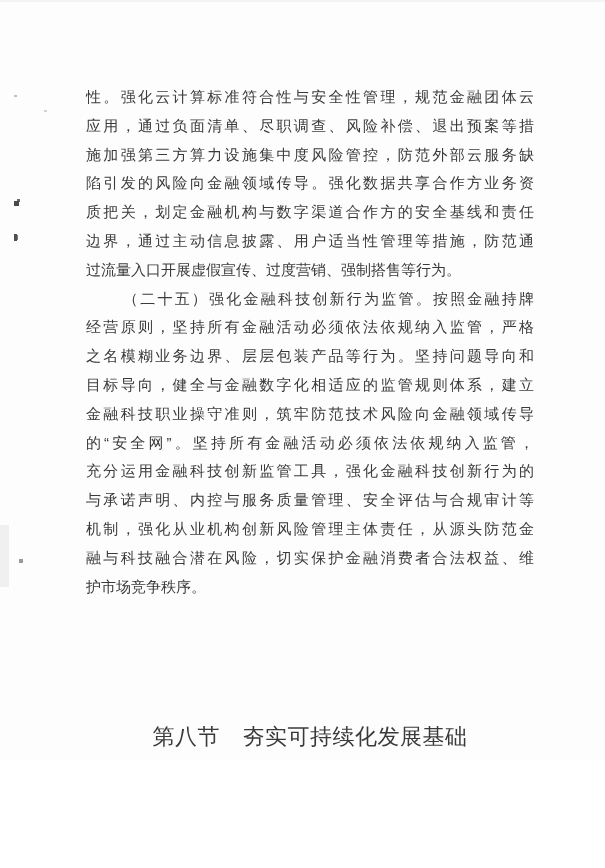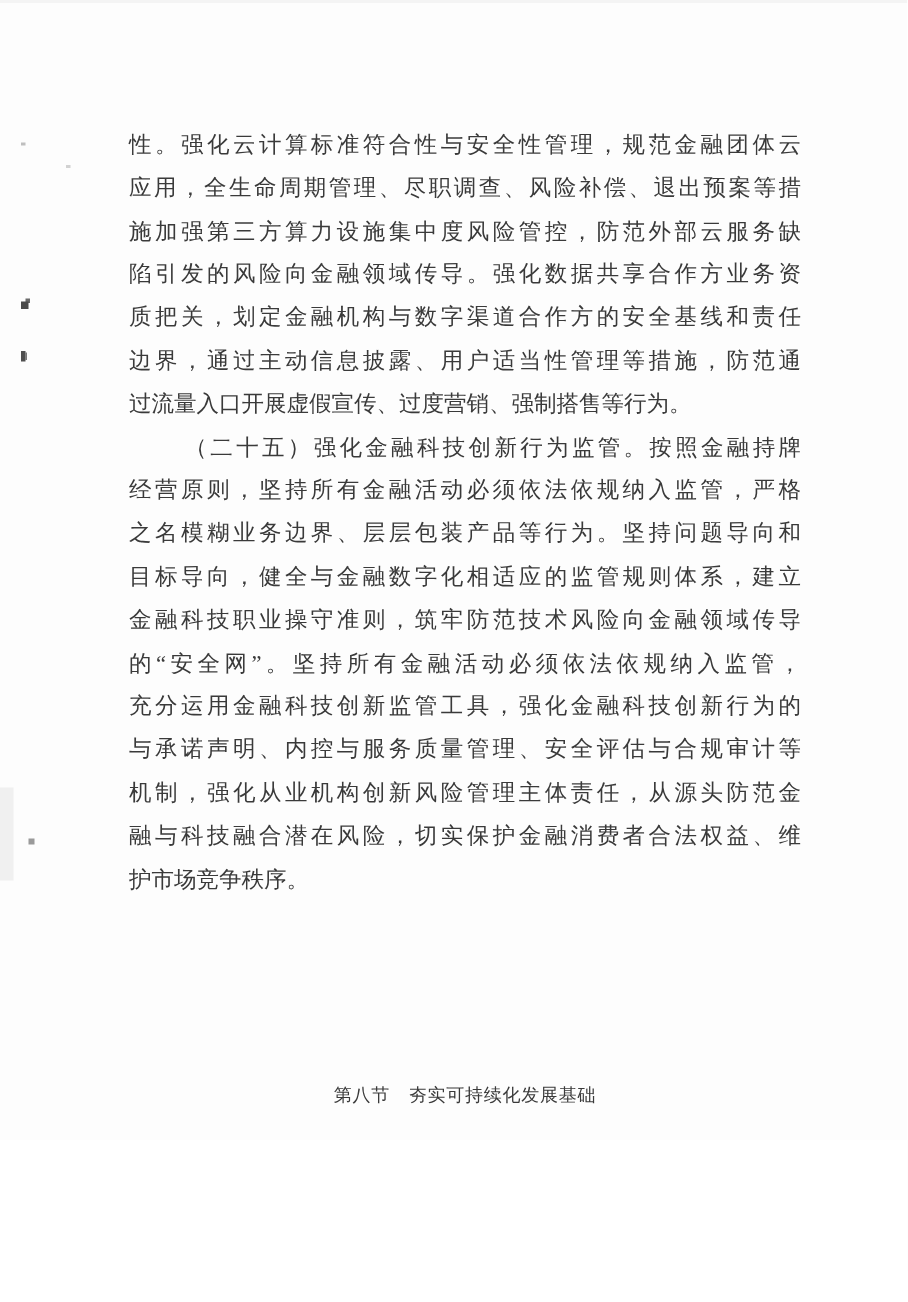--- a/index.html
+++ b/index.html
@@ -1,21 +1,21 @@
 <!DOCTYPE html>
 <html lang="zh" style="--text: #3a3a3a; --page-bg: #fdfdfd; --footer-bar: #535353;"><head>
 <meta charset="utf-8">
 <style>
   html,body { margin:0; padding:0; background:#ffffff; }
   .page {
     position:relative;
     width:605px; height:760px;
     background:var(--page-bg, #fdfdfd);
     overflow:hidden;
-    font-family:Liberation Serif, serif;
+    font-family:Liberation Sans, sans-serif;
   }
   
   .body-text {
     position:absolute;
     left:86px; top:83px; width:448px;
     color:var(--text, #3a3a3a);
     font-size:15px;
   }
   .line {
     height:28.8px;
@@ -25,21 +25,21 @@
     text-align-last:justify;
     text-justify:inter-character;
   }
   .line.last { text-align-last:left; }
   .line.indent { text-indent:37px; }
 
   .section-heading {
     position:absolute;
     left:86px; top:722px; width:448px;
     text-align:center;
-    font-size:12px;
+    font-size:22px;
     letter-spacing:0.5px;
     color:var(--text, #3a3a3a);
   }
   .page-number {
     position:absolute;
     left:498px; top:800px; width:34px;
     text-align:left;
     font-size:14px;
     color:#2e2e2e;
   }
@@ -68,21 +68,21 @@
   <span class="artifact speck-3"></span>
   <span class="artifact speck-4"></span>
   <span class="artifact speck-5"></span>
   <span class="artifact smudge-mid-left"></span>
   <span class="artifact smudge-low-left"></span>
   <span class="artifact smudge-corner"></span>
   <span class="artifact footer-bar"></span>
 
   <div class="body-text">
       <div class="line">性。强化云计算标准符合性与安全性管理，规范金融团体云</div>
-      <div class="line">应用，全生命周期管理、尽职调查、风险补偿、退出预案等措</div>
+      <div class="line">应用，通过负面清单、尽职调查、风险补偿、退出预案等措</div>
       <div class="line">施加强第三方算力设施集中度风险管控，防范外部云服务缺</div>
       <div class="line">陷引发的风险向金融领域传导。强化数据共享合作方业务资</div>
       <div class="line">质把关，划定金融机构与数字渠道合作方的安全基线和责任</div>
       <div class="line">边界，通过主动信息披露、用户适当性管理等措施，防范通</div>
       <div class="line last">过流量入口开展虚假宣传、过度营销、强制搭售等行为。</div>
       <div class="line indent">（二十五）强化金融科技创新行为监管。按照金融持牌</div>
       <div class="line">经营原则，坚持所有金融活动必须依法依规纳入监管，严格</div>
       <div class="line">之名模糊业务边界、层层包装产品等行为。坚持问题导向和</div>
       <div class="line">目标导向，健全与金融数字化相适应的监管规则体系，建立</div>
       <div class="line">金融科技职业操守准则，筑牢防范技术风险向金融领域传导</div>

